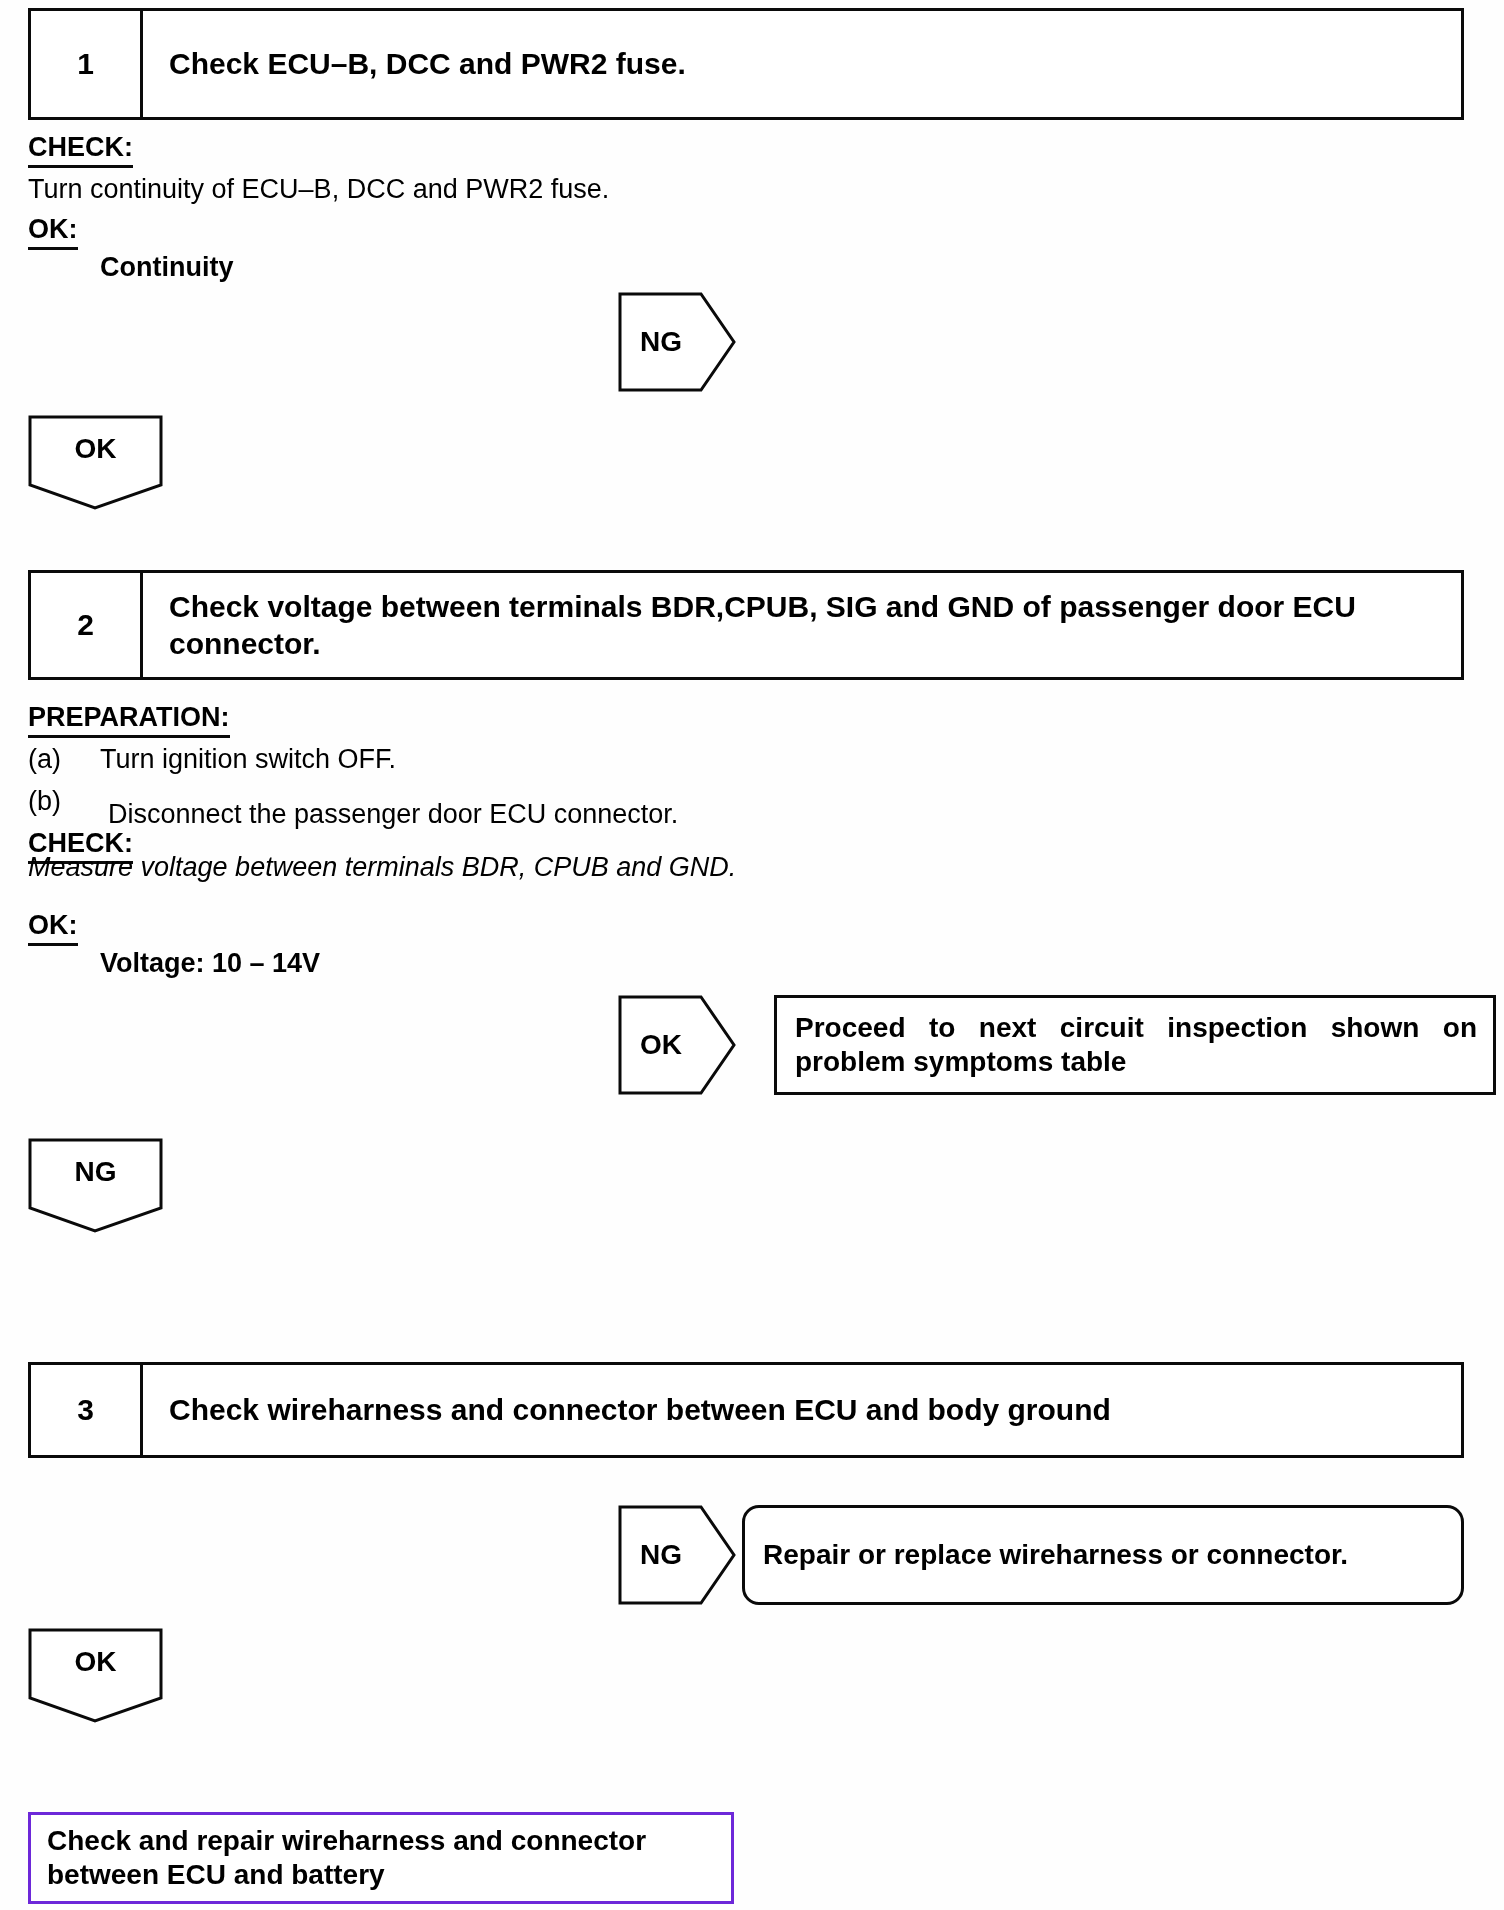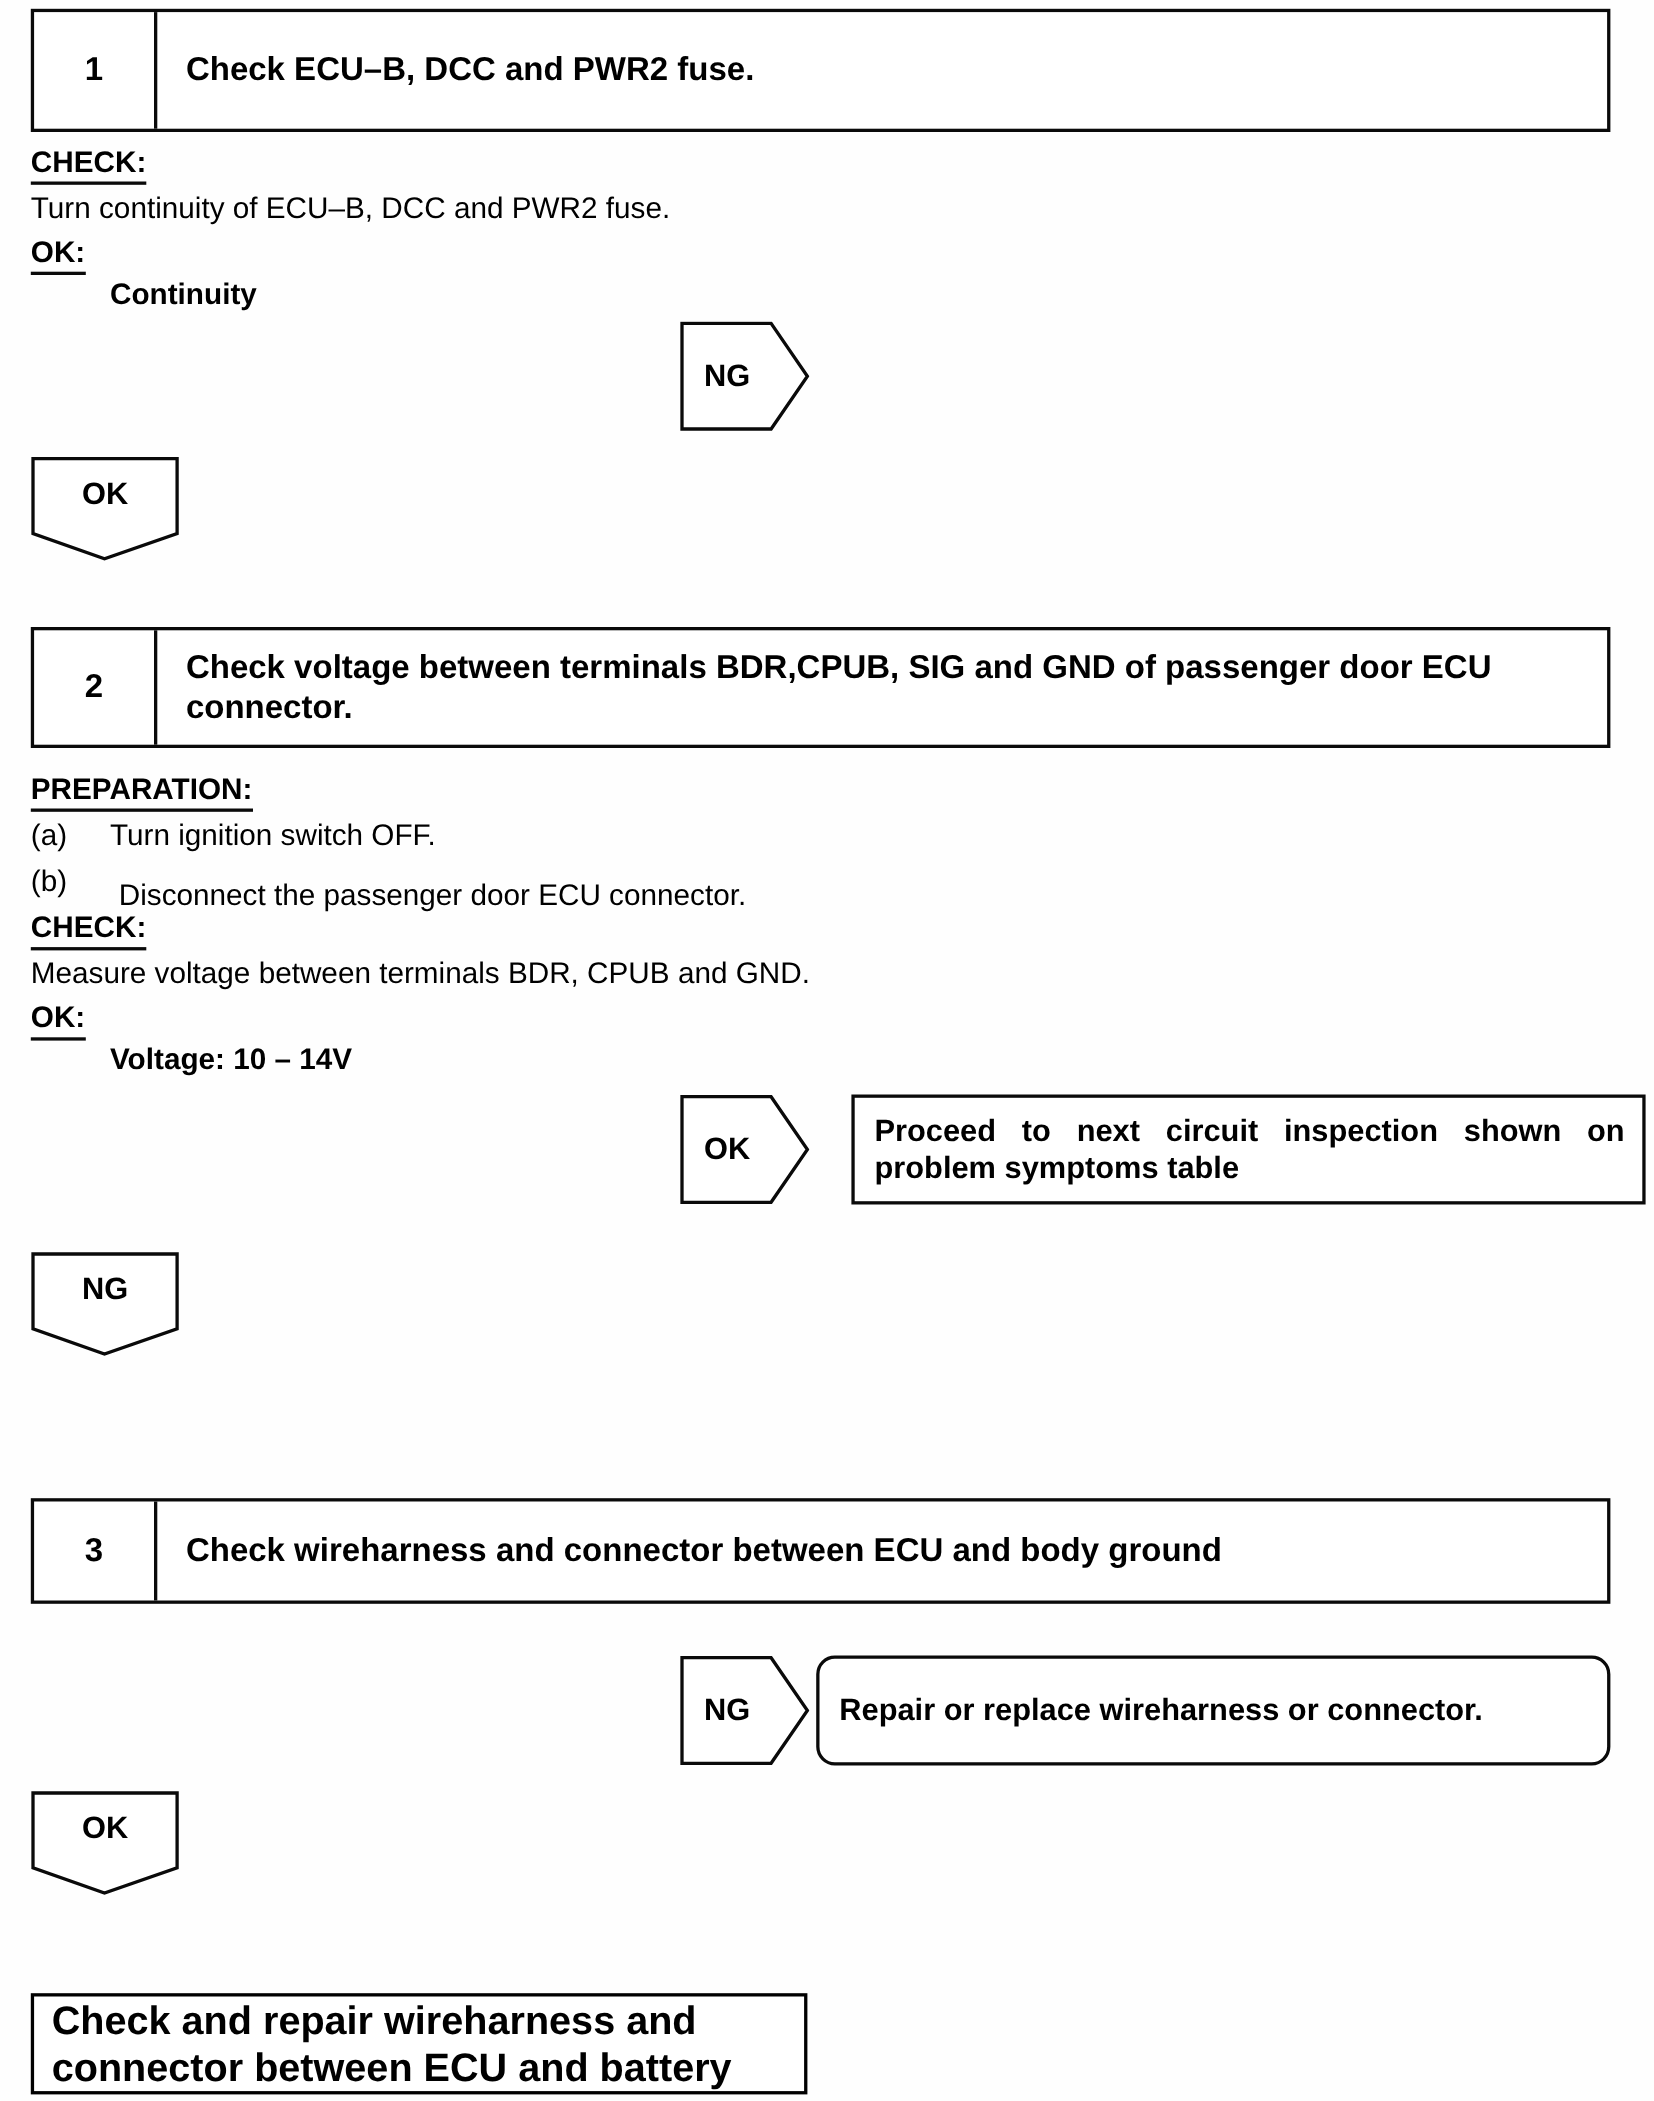--- a/index.html
+++ b/index.html
@@ -91,26 +91,26 @@
     left: 0; top: 18px;
     width: 100%;
     text-align: center;
     font-weight: bold;
     font-size: 28px;
   }
 
   
   .final-box {
     position: absolute;
-    border: 3px solid #000000;
+    border: 3px solid #6d28d9;
     display: flex;
     align-items: center;
     padding: 6px 16px;
     font-weight: bold;
-    font-size: 36px;
+    font-size: 28px;
     line-height: 1.2;
     background: #fff;
   }
 </style>
 </head>
 <body>
 
 <div class="page">
 
   <div class="step-box" style="left:28px; top:8px; width:1436px; height:112px;">
@@ -144,21 +144,21 @@
 
   <span class="h-underline" style="left:28px; top:702px;">PREPARATION:</span>
 
   <span class="body-text" style="left:28px; top:744px;">(a)</span>
   <span class="body-text" style="left:100px; top:744px;">Turn ignition switch OFF.</span>
 
   <span class="body-text" style="left:28px; top:786px;">(b)</span>
   <span class="body-text" style="left:108px; top:786px;margin-top:13px;">Disconnect the passenger door ECU connector.</span>
 
   <span class="h-underline" style="left:28px; top:828px;">CHECK:</span>
-  <span class="body-text" style="left:28px; top:870px;">Measure voltage between terminals BDR, CPUB and GND.</span>
+  <span class="body-text" style="left:28px; top:852px;font-style:italic;">Measure voltage between terminals BDR, CPUB and GND.</span>
   <span class="h-underline" style="left:28px; top:910px;">OK:</span>
   <span class="spec-text" style="left:100px; top:948px;">Voltage: 10 – 14V</span>
 
   <div class="tag" style="left:618px; top:995px;">
     <svg width="118" height="100" viewBox="0 0 118 100">
       <polygon points="2,2 83,2 116,50 83,98 2,98" fill="#ffffff" stroke="#0a0a0a" stroke-width="3"></polygon>
     </svg>
     <span class="tag-label">OK</span>
   </div>
   <div class="action-box" style="left:742px; top:995px; width:722px; height:100px;margin-left:32px;">

